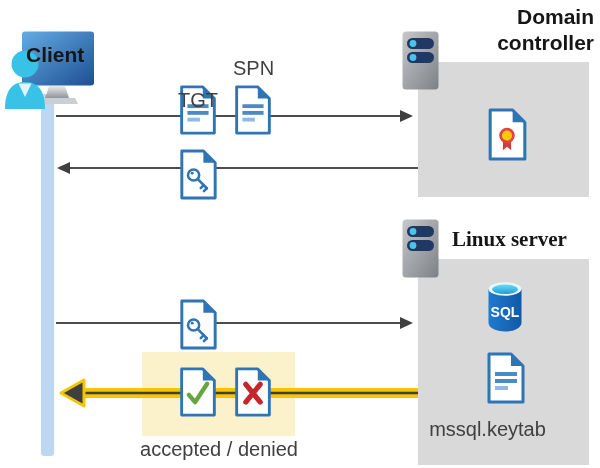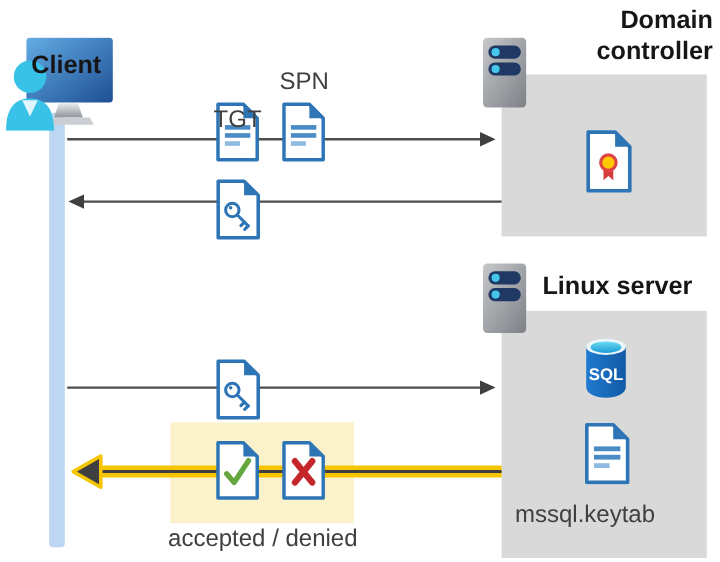--- a/index.html
+++ b/index.html
@@ -10,21 +10,21 @@
   .abs { position:absolute; }
   .gray-box { position:absolute; background:#D9D9D9; }
   .heading { position:absolute; font-weight:bold; font-size:21px; line-height:26px; color:#161616; }
   .small-label { position:absolute; font-size:20px; color:#404040; white-space:nowrap; }
   #dc-box      { left:418px; top:62px;  width:171px; height:135px; }
   #lx-box      { left:418px; top:259px; width:171px; height:206px; }
   #yellow-box  { position:absolute; left:142px; top:352px; width:153px; height:84px; background:#FBF2CC; }
   #lifeline    { position:absolute; left:41px; top:94px; width:13px; height:362px; background:#BDD7F2; border-radius:3px; }
   #client-label{ left:26px;  top:2px;margin-top:40px; }
   #dc-label    { left:452px; top:4px; width:142px;text-align:right; }
-  #lx-label    { left:452px; top:226px; white-space:nowrap; }
+  #lx-label    { left:452px; top:226px; white-space:nowrap;font-family:Liberation Serif, serif; }
   #tgt-label   { left:178px; top:57px; width:40px; text-align:center;margin-top:32px; }
   #spn-label   { left:233px; top:57px; width:40px; text-align:left; }
   #result-label{ left:119px; top:438px; width:200px; text-align:center; }
   #keytab-label{ left:418px; top:418px; width:139px; text-align:center; }
   #arrow-layer { left:0; top:0; }
   svg.icon { position:absolute; display:block; }
 </style>
 </head>
 <body>
 

